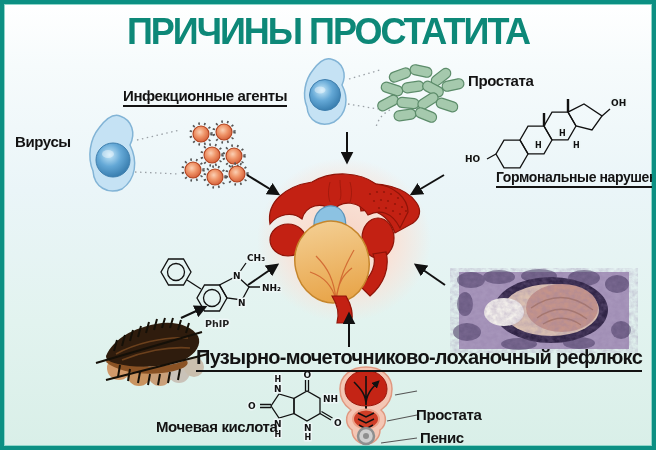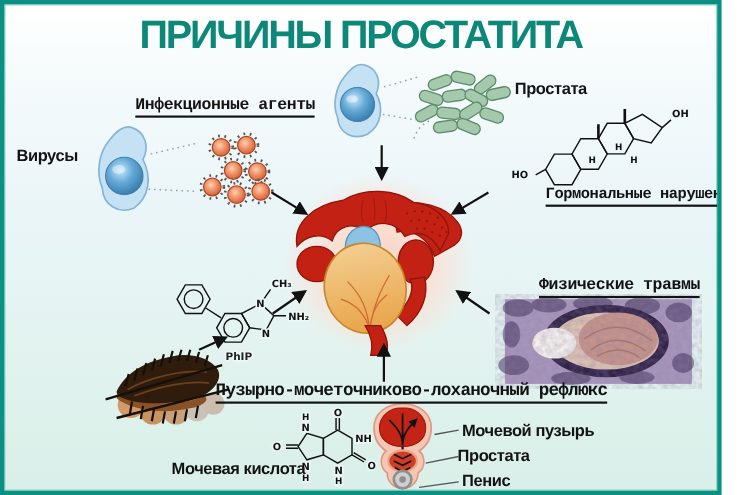--- a/index.html
+++ b/index.html
@@ -13,23 +13,23 @@
   }
   .abs { position:absolute; }
   .title {
     position:absolute; left:0; top:7px; width:100%; text-align:center;
     font-size:36px; font-weight:bold; letter-spacing:-2px; color:#0d8878; z-index:2;
   }
   .label {
     position:absolute; font-weight:bold; font-size:15px; letter-spacing:-0.4px;
     color:#131313; white-space:nowrap; z-index:4;
   }
-  .label.u { border-bottom:2px solid #131313; padding-bottom:1px;font-family:Liberation Mono, monospace; }
+  .label.u { border-bottom:2px solid #131313; padding-bottom:1px; }
   .label.sm { font-size:14px; }
-  .label.reflux { font-size:16px; letter-spacing:-0.7px; }
+  .label.reflux { font-size:20px; letter-spacing:-0.7px; }
   svg { overflow:visible; }
   svg text { font-family:"DejaVu Sans","Liberation Sans",sans-serif; font-weight:bold; }
   .chem { font-size:9px; fill:#111; paint-order:stroke; stroke:#edf6f6; stroke-width:3px; stroke-linejoin:round; }
   .chem.sm { font-size:8px; }
   .chem.mol { font-size:9.5px; fill:#222; }
   .ring { fill:none; stroke:#111; stroke-width:1.3; }
   .bond { stroke:#111; stroke-width:1.3; fill:none; }
   .cap { fill:#a5c9ad; stroke:#5c8c6a; stroke-width:1.2; }
   .overlay { z-index:6; pointer-events:none; }
   .art { z-index:1; }
@@ -300,24 +300,22 @@
     <ellipse cx="36" cy="55" rx="13" ry="9.5" fill="#cf3d26" stroke="#eda289" stroke-width="2"></ellipse>
     <path d="M28,49 L36,53 L44,49 M28,55 L36,59 L44,55 M29,61 L36,65 L43,61" stroke="#111" stroke-width="1.5" fill="none"></path>
     <circle cx="36" cy="72" r="8" fill="#cfcfcf" stroke="#8f8f8f" stroke-width="2.5"></circle>
     <circle cx="36" cy="72" r="3" fill="#8f8f8f"></circle>
   </svg>
 
   <div class="label u" style="left:119px;top:83px">Инфекционные агенты</div>
   <div class="label" style="left:11px;top:129px">Вирусы</div>
   <div class="label" style="left:464px;top:68px">Простата</div>
   <div class="label u sm" style="left:492px;top:165px">Гормональные нарушения</div>
-  <div class="label u" style="left:486px;top:247px">Физические травмы</div>
   <div class="label u reflux" style="left:192px;top:342px">Пузырно-мочеточниково-лоханочный рефлюкс</div>
   <div class="label" style="left:152px;top:414px">Мочевая кислота</div>
-  <div class="label" style="left:416px;top:379px">Мочевой пузырь</div>
   <div class="label" style="left:412px;top:402px">Простата</div>
   <div class="label" style="left:416px;top:425px">Пенис</div>
 
   <svg class="abs overlay" style="left:0;top:0" width="670" height="450" viewBox="0 0 670 450">
     <g stroke="#111" stroke-width="2" marker-end="url(#ah)">
       <path d="M343,128 L343,158"></path>
       <path d="M243,171 L274,190"></path>
       <path d="M440,171 L408,190"></path>
       <path d="M244,281 L273,261"></path>
       <path d="M441,281 L412,261"></path>

